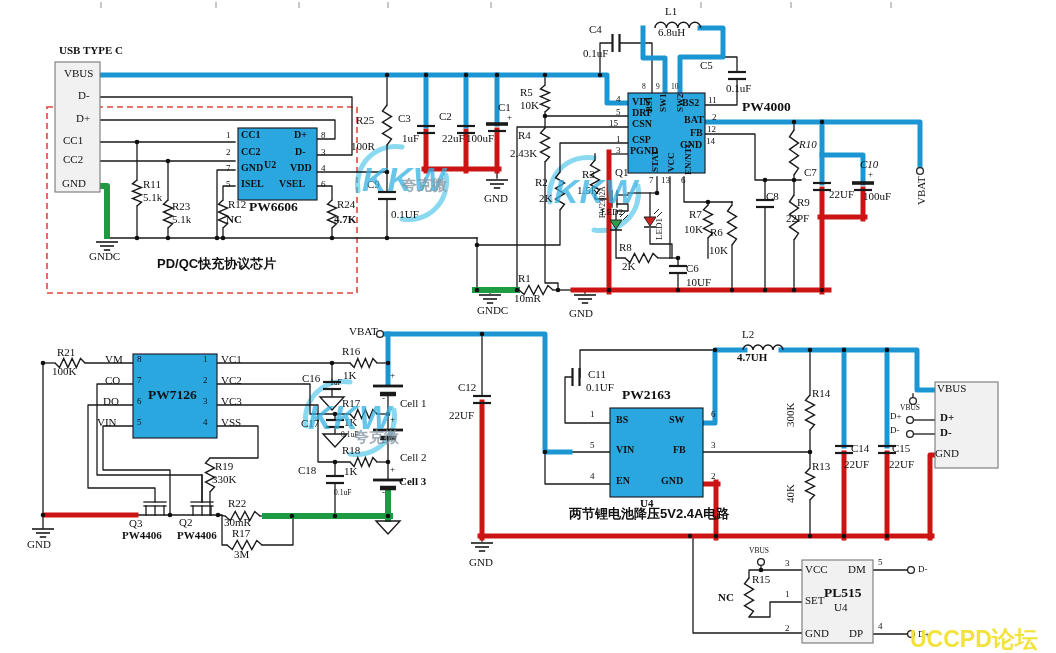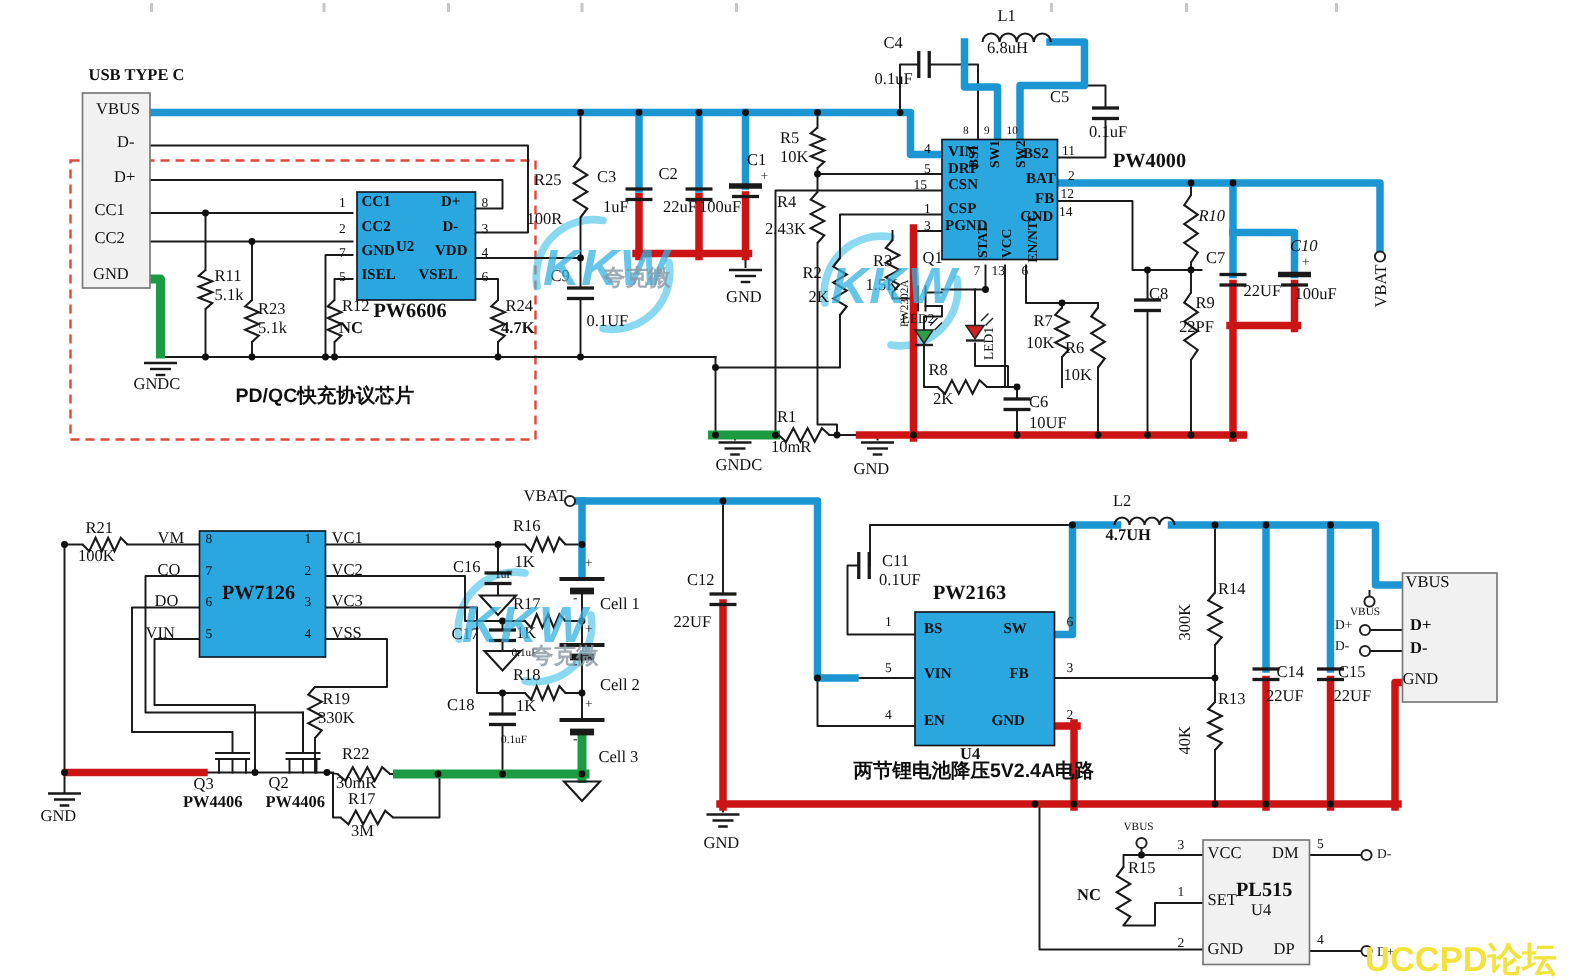--- a/index.html
+++ b/index.html
@@ -566,21 +566,21 @@
       <span class="lb" style="left: 298px; top: 465px;">C18</span>
       <span class="lb xs" style="left: 334px; top: 489px;">0.1uF</span>
       <span class="lb s" style="left: 390px; top: 371px;">+</span>
       <span class="lb s" style="left: 382px; top: 394px;">-</span>
       <span class="lb" style="left: 400px; top: 398px;">Cell 1</span>
       <span class="lb s" style="left: 390px; top: 415px;">+</span>
       <span class="lb s" style="left: 382px; top: 438px;">-</span>
       <span class="lb" style="left: 400px; top: 452px;">Cell 2</span>
       <span class="lb s" style="left: 390px; top: 465px;">+</span>
       <span class="lb s" style="left: 382px; top: 488px;">-</span>
-      <span class="lb" style="left: 399px; top: 500px;">Cell 3</span>
+      <span class="lb" style="left: 399px; top: 476px; font-weight: bold;">Cell 3</span>
       <span class="lb" style="left: 458px; top: 382px;">C12</span>
       <span class="lb" style="left: 449px; top: 410px;">22UF</span>
       <span class="lb" style="left: 588px; top: 369px;">C11</span>
       <span class="lb" style="left: 586px; top: 382px;">0.1UF</span>
       <span class="lb bb" style="left: 622px; top: 388px;">PW2163</span>
       <span class="lb b" style="left: 640px; top: 498px;">U4</span>
       <span class="lb s" style="left: 590px; top: 410px;">1</span>
       <span class="lb p" style="left: 616px; top: 415px;">BS</span>
       <span class="lb s" style="left: 590px; top: 441px;">5</span>
       <span class="lb p" style="left: 616px; top: 445px;">VIN</span>

